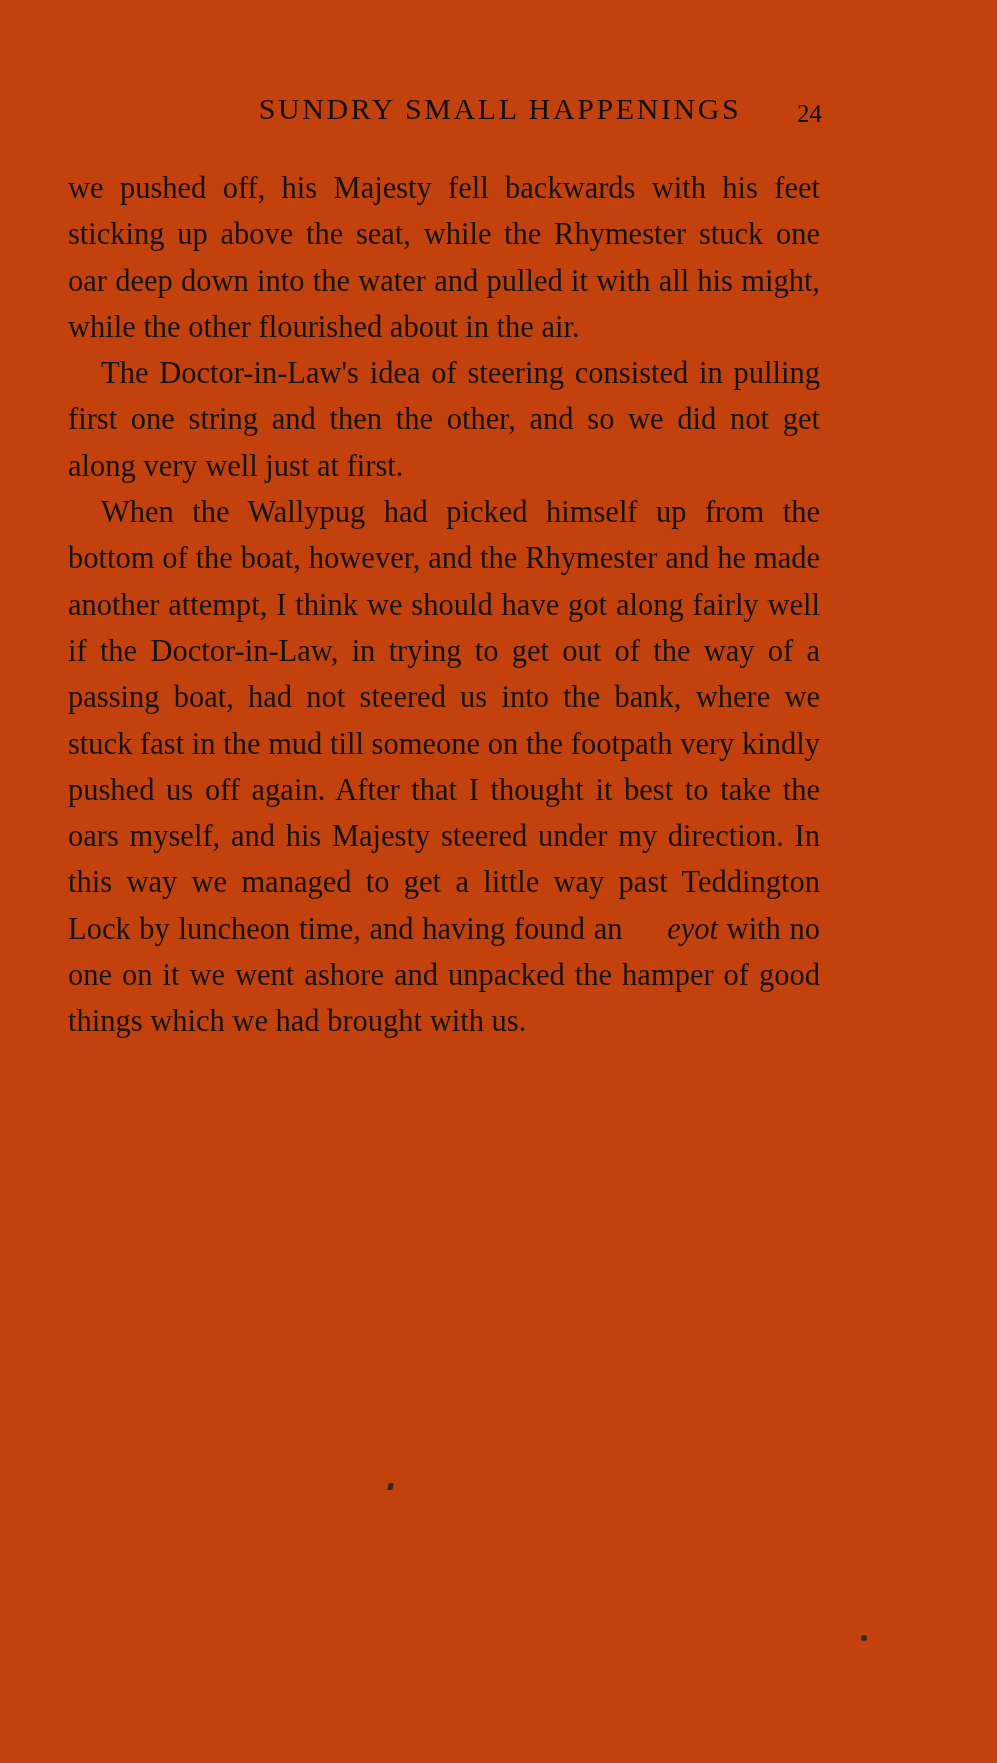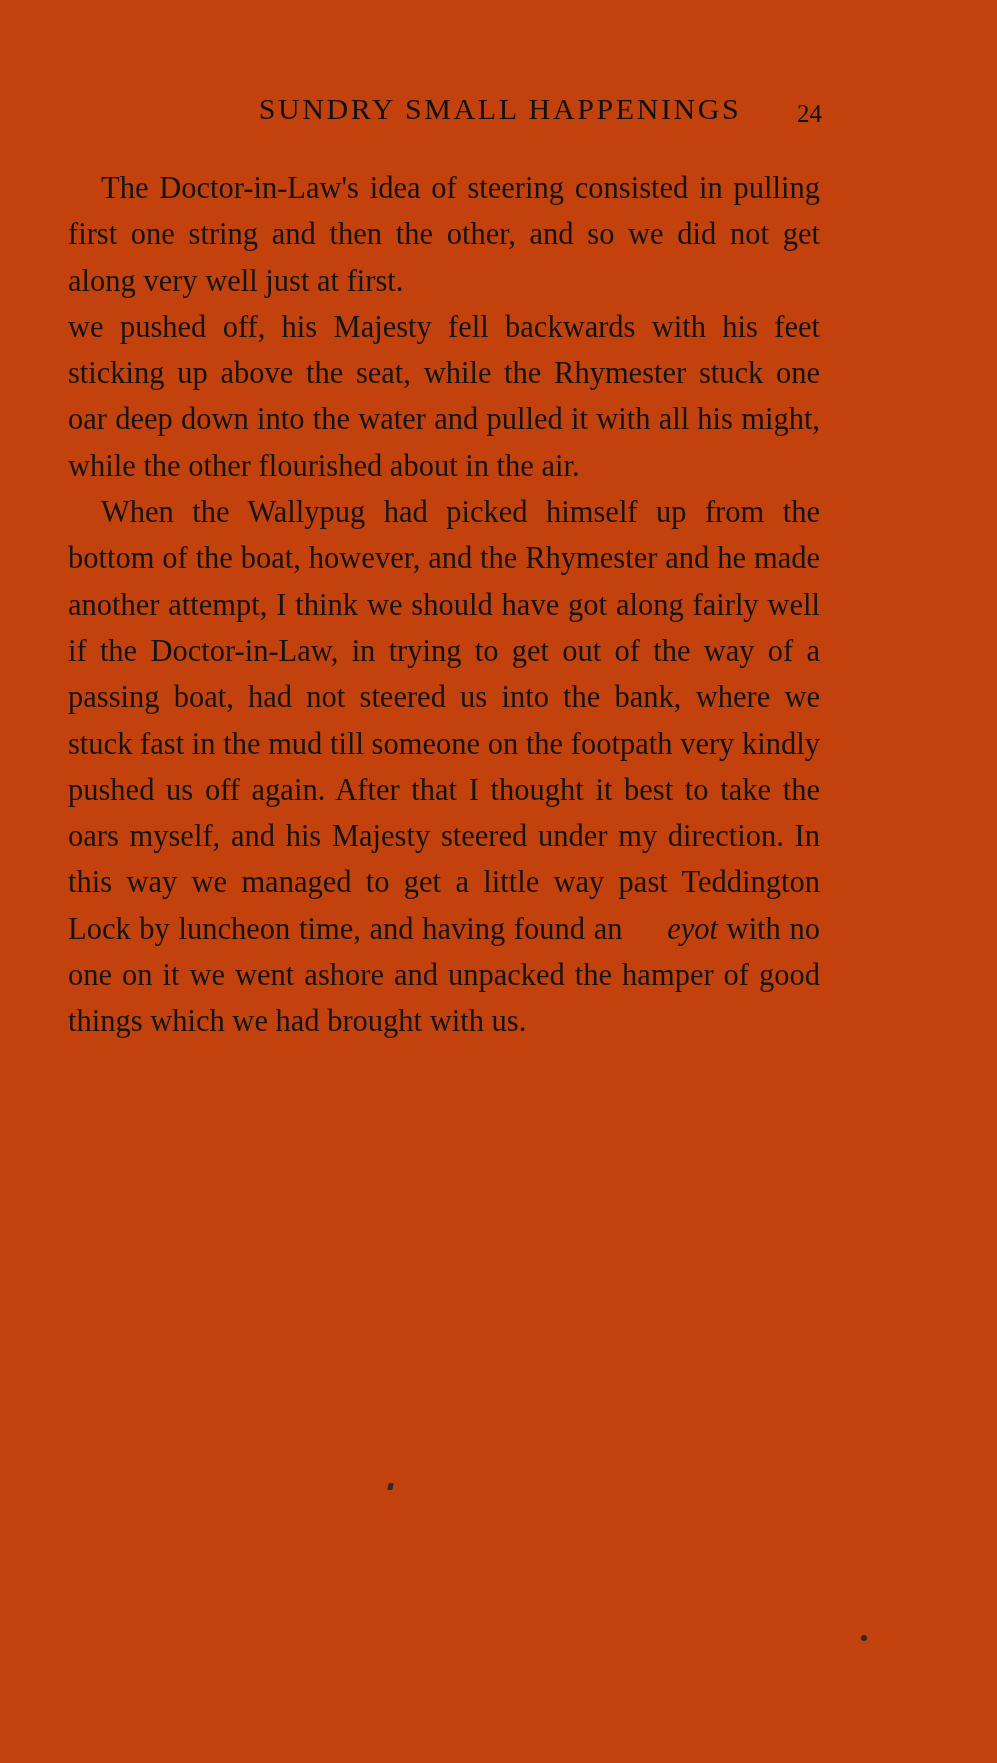--- a/index.html
+++ b/index.html
@@ -98,23 +98,23 @@
 <div class="page">
 
   <div class="header">
     <span class="header-title">SUNDRY SMALL HAPPENINGS</span>
   </div>
 
   <div class="page-number">24</div>
 
   <div class="body-text">
 
+    <p class="para">we pushed off, his Majesty fell backwards with his feet sticking up above the seat, while the Rhymester stuck one oar deep down into the water and pulled it with all his might, while the other flourished about in the air.</p>
+
     <p class="para indent">The Doctor-in-Law's idea of steering consisted in pulling first one string and then the other, and so we did not get along very well just at first.</p>
-
-    <p class="para">we pushed off, his Majesty fell backwards with his feet sticking up above the seat, while the Rhymester stuck one oar deep down into the water and pulled it with all his might, while the other flourished about in the air.</p>
 
     <p class="para indent"><span>When the Wallypug had picked himself up from the bottom of the boat, however, and the Rhymester and he made another attempt, I think we should have got along fairly well if the Doctor-in-Law, in trying to get out of the way of a passing boat, had not steered us into the bank, where we stuck fast in the mud till someone on the footpath very kindly pushed us off again.  After that I thought it best to take the oars myself, and his Majesty steered under my direction.  In this way we managed to get a little way past Teddington Lock by luncheon time, and having found an </span><i>eyot</i><span> with no one on it we went ashore and unpacked the hamper of good things which we had brought with us.</span></p>
 
   </div>
 
   <div class="mark-dot one"></div>
   <div class="mark-dot two"></div>
 
 </div>
 

